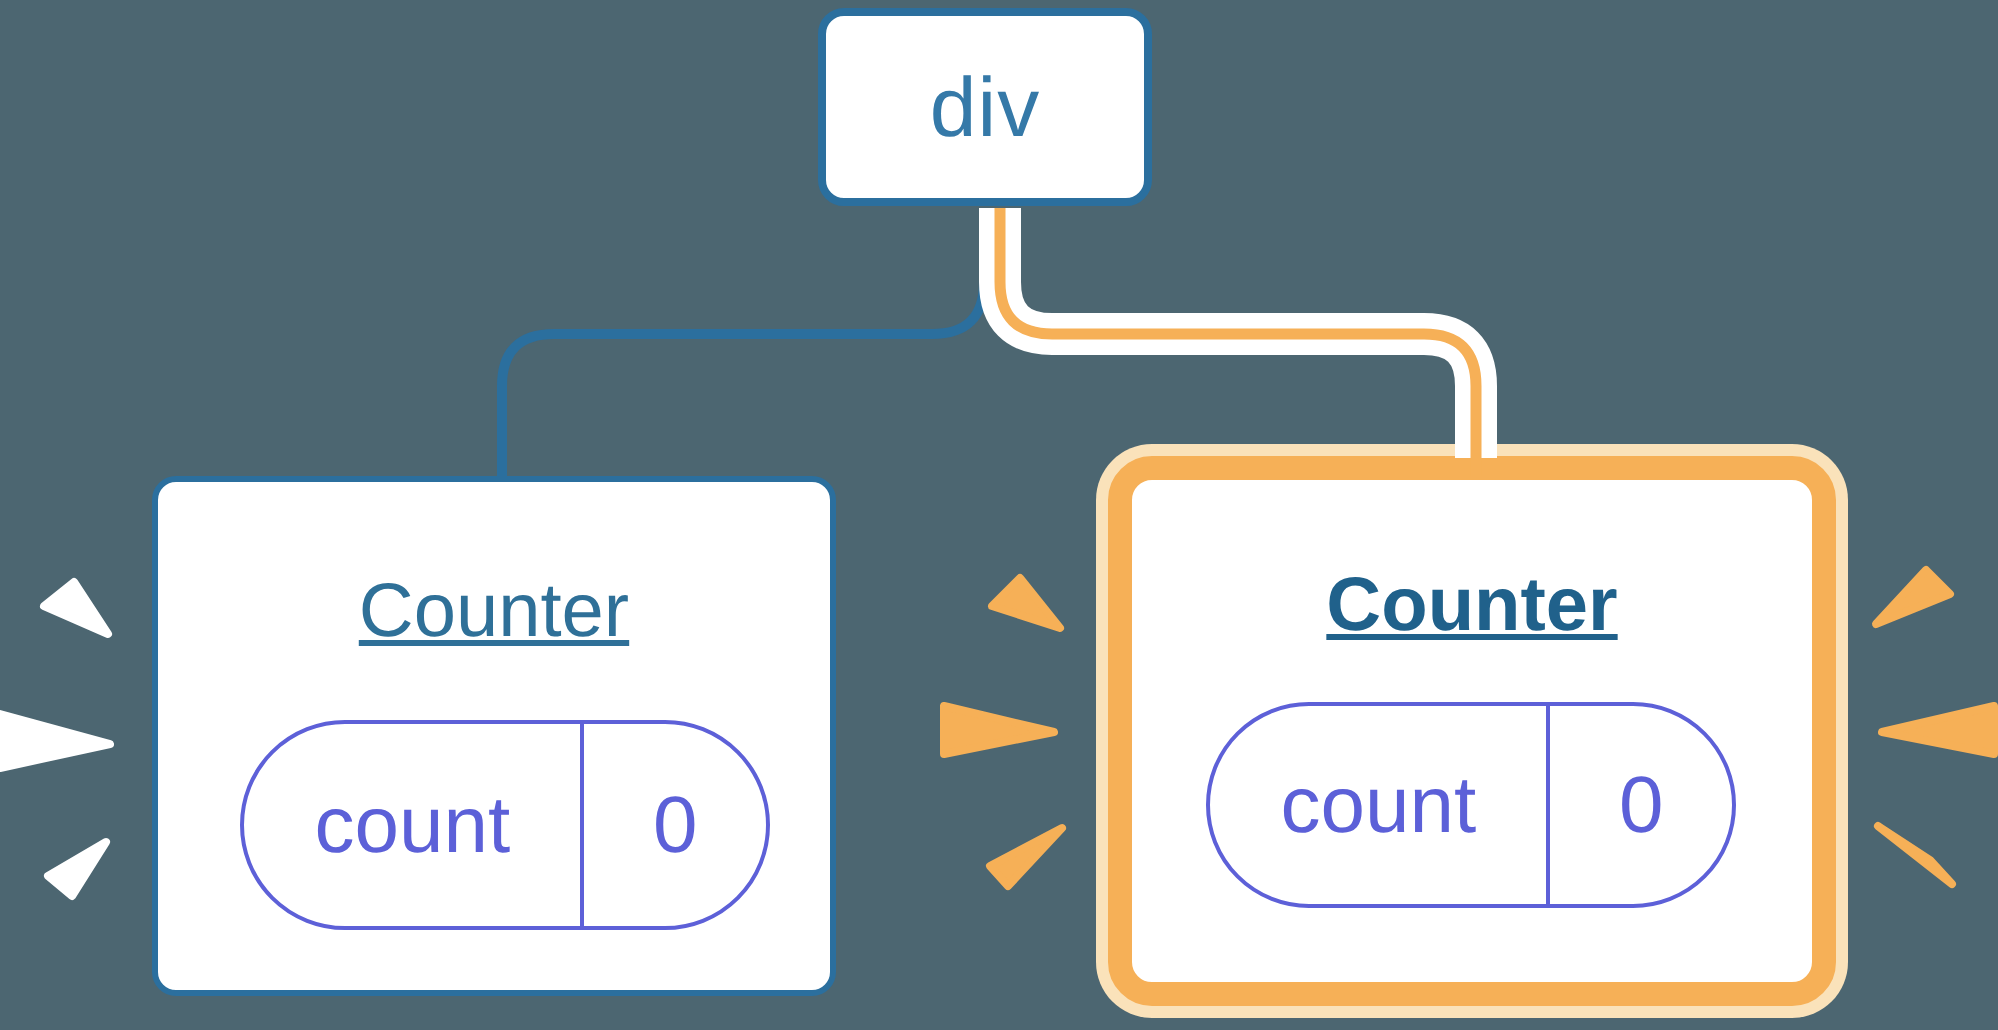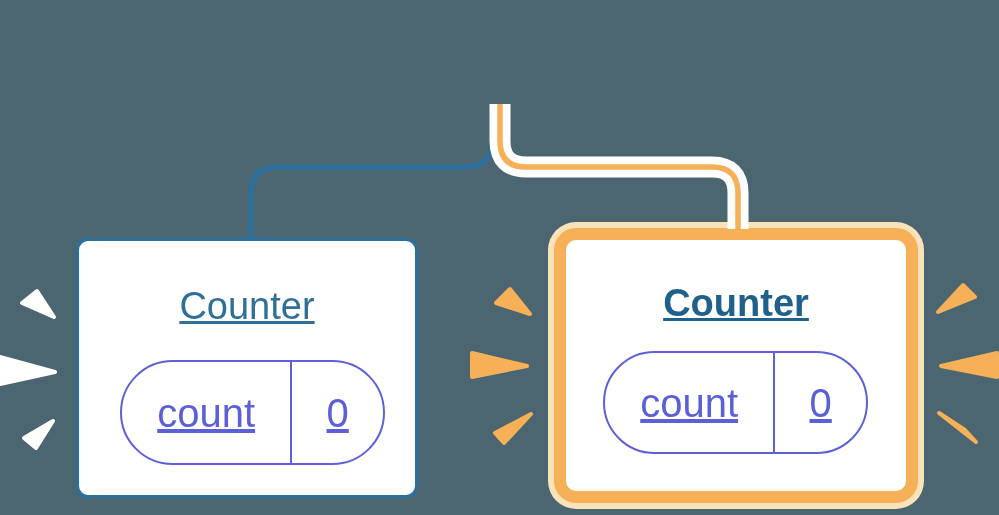--- a/index.html
+++ b/index.html
@@ -50,30 +50,33 @@
   
   .pill{
     position:absolute;box-sizing:border-box;
     border:2.5px solid #5D60D8;border-radius:60px;
     background:#ffffff;display:flex;overflow:hidden;
   }
   .card-left .pill{left:41px;top:119px;width:265px;height:105px;}
   .card-right .pill{left:37px;top:111px;width:265px;height:103px;}
   .pill .seg{
     display:flex;align-items:center;justify-content:center;
-    font-size:40px;color:#5C60D8;line-height:1;text-decoration:underline;
+    font-size:40px;color:#5C60D8;line-height:1;
   }
   .pill .seg-name{width:64.5%;border-right:2.5px solid #5D60D8;}
   .pill .seg-value{flex:1;}
 </style>
 </head>
 <body>
 
 <div class="stage">
 
+  <div class="root-node">
+    <span class="label">div</span>
+  </div>
 
   <div class="card card-left">
     <div class="card-title">Counter</div>
     <div class="pill">
       <div class="seg seg-name">count</div>
       <div class="seg seg-value">0</div>
     </div>
   </div>
 
   <div class="card card-right">

